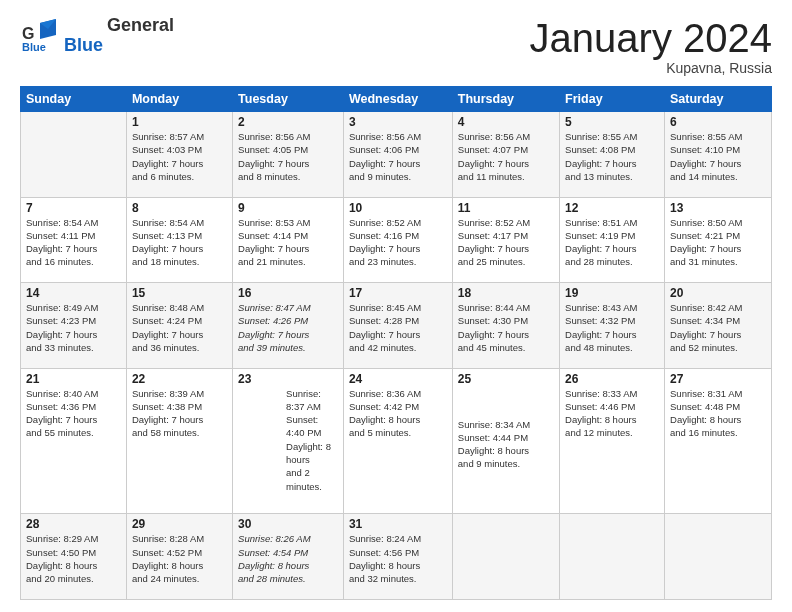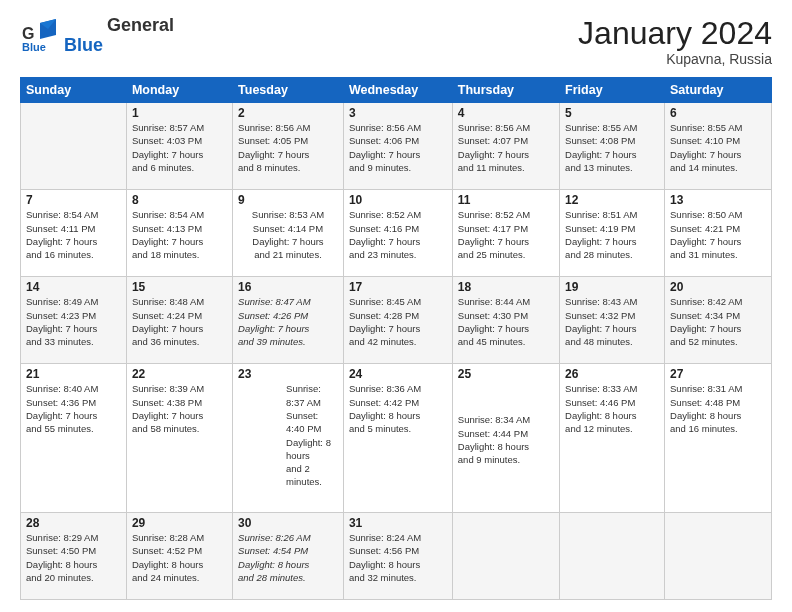--- a/index.html
+++ b/index.html
@@ -37,21 +37,21 @@
     .logo-text .general { display: block; margin-left: 43px; }
     .logo-text .blue { display: block; color: #1565c0; }
     .logo-icon {
       width: 38px;
       height: 38px;
     }
     .title-block {
       text-align: right;
     }
     .month-title {
-      font-size: 32px;
+      font-size: 40px;
       font-weight: normal;
       color: #222;
       line-height: 1.1;
     }
     .location {
       font-size: 14px;
       color: #444;
     }
     .calendar {
       width: 100%;
@@ -192,21 +192,21 @@
           </td>
           <td>
             <span class="day-number">8</span>
             <div class="day-info" style="white-space: pre-line;">Sunrise: 8:54 AM
 Sunset: 4:13 PM
 Daylight: 7 hours
 and 18 minutes.</div>
           </td>
           <td>
             <span class="day-number">9</span>
-            <div class="day-info" style="white-space: pre-line; text-align: center;">Sunrise: 8:53 AM
+            <div class="day-info" style="white-space: pre-line;">Sunrise: 8:53 AM
 Sunset: 4:14 PM
 Daylight: 7 hours
 and 21 minutes.</div>
           </td>
           <td>
             <span class="day-number">10</span>
             <div class="day-info" style="white-space: pre-line;">Sunrise: 8:52 AM
 Sunset: 4:16 PM
 Daylight: 7 hours
 and 23 minutes.</div>

